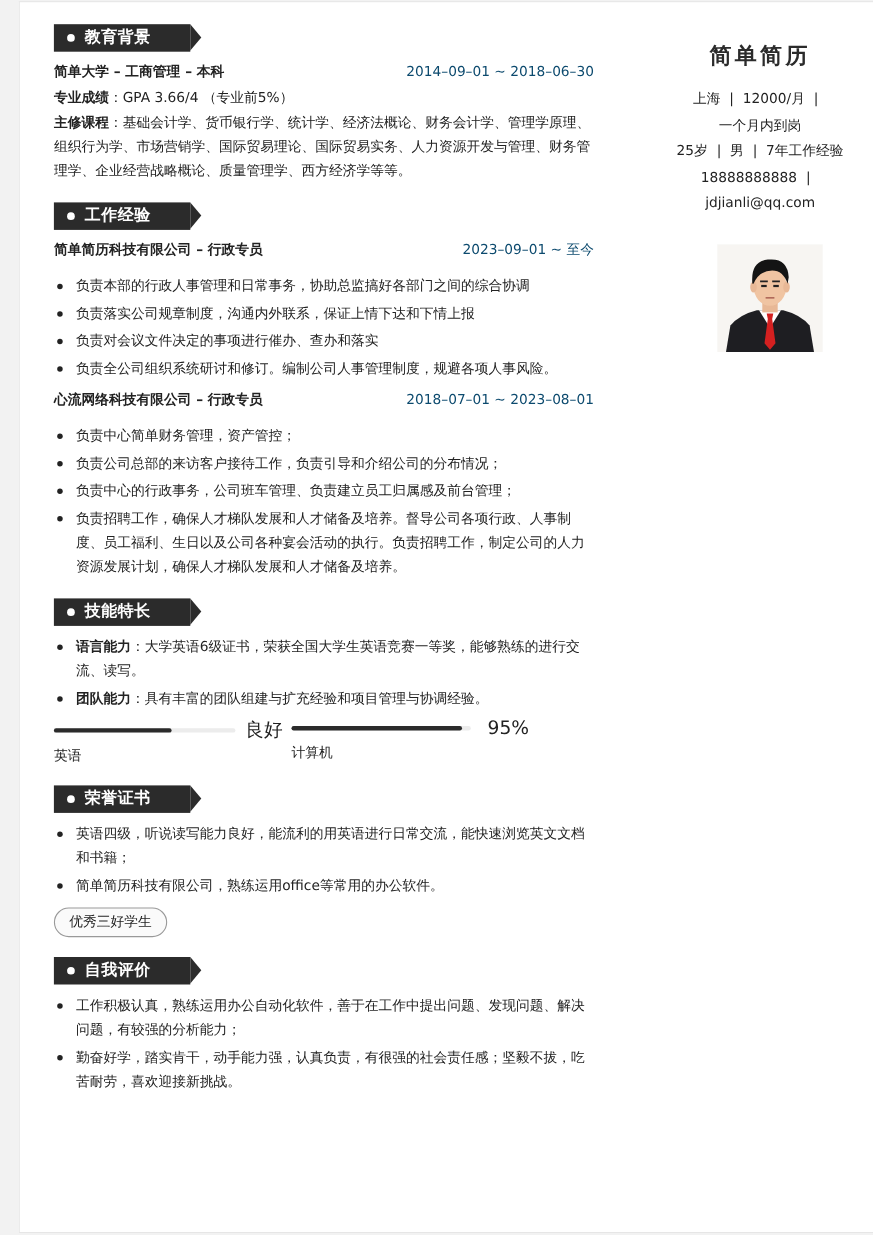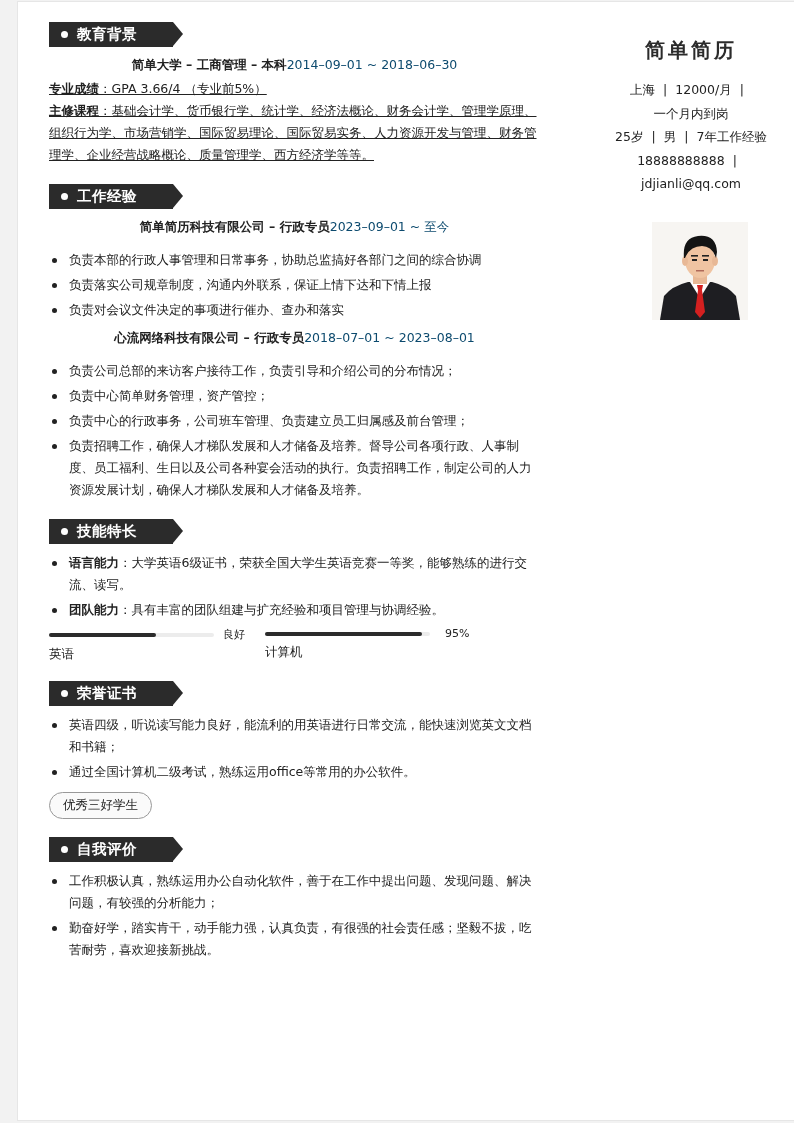--- a/index.html
+++ b/index.html
@@ -19,38 +19,38 @@
   }
   .sec-head::after {
     content: ""; position: absolute; right: -10px; top: 0;
     border-top: 12.5px solid transparent; border-bottom: 12.5px solid transparent;
     border-left: 10px solid #2b2b2b;
   }
   .sec-head .dot {
     position: absolute; left: 12px; top: 9px; width: 7px; height: 7px; border-radius: 50%; background: #fff;
   }
   .section { margin-bottom: 18px; }
-  .row-head { display: flex; justify-content: center; margin-top: 9px; font-size: 12.5px; line-height: 18px; }
+  .row-head { display: flex; justify-content: space-between; margin-top: 9px; font-size: 12.5px; line-height: 18px; }
   .row-head .t { font-weight: bold; }
   .row-head .d { color: #0c4a6e; }
-  .para { font-size: 12.5px; line-height: 22px; margin-top: 4px; text-decoration: underline; }
+  .para { font-size: 12.5px; line-height: 22px; margin-top: 4px; }
   .para b { font-weight: bold; }
   ul.bullets { list-style: none; margin-top: 13px; }
   ul.bullets li { position: relative; padding-left: 20px; font-size: 12.5px; line-height: 22px; margin-bottom: 3px; }
   ul.bullets li::before {
     content: ""; position: absolute; left: 3px; top: 9px; width: 5px; height: 5px; border-radius: 50%; background: #222;
   }
   ul.bullets li b { font-weight: bold; }
 
   .bars { display: flex; margin-top: 6px; }
   .bar-item { width: 216px; }
   .bar-line { display: flex; align-items: center; }
   .bar-track { width: 165px; height: 4px; background: #ececec; border-radius: 2px; position: relative; }
   .bar-fill { position: absolute; left: 0; top: 0; height: 4px; background: #2b2b2b; border-radius: 2px; }
-  .bar-val { margin-left: 9px; font-size: 11px; }
+  .bar-val { margin-left: 9px; font-size: 17px; }
   .bar-label { font-size: 12.5px; margin-top: 4px; }
 
   .tag {
     display: inline-block; border: 1px solid #999; border-radius: 14px; padding: 4px 13px;
     font-size: 12.5px; margin-top: 6px; background: #fafafa;
   }
 
   .name { font-size: 20px; font-weight: bold; letter-spacing: 3px; color: #2b2b2b; line-height: 40px; margin-bottom: 8px; }
   .info-line { font-size: 12.5px; line-height: 23.5px; color: #222; }
   .sep { display: inline-block; margin: 0 8px; color: #222; }
@@ -89,30 +89,31 @@
       </div>
       <div>
         <div class="row-head">
           <span class="t">简单简历科技有限公司 – 行政专员</span>
           <span class="d">2023–09–01 ~ 至今</span>
         </div>
         <ul class="bullets">
           <li>负责本部的行政人事管理和日常事务，协助总监搞好各部门之间的综合协调</li>
           <li>负责落实公司规章制度，沟通内外联系，保证上情下达和下情上报</li>
           <li>负责对会议文件决定的事项进行催办、查办和落实</li>
+          <li>负责全公司组织系统研讨和修订。编制公司人事管理制度，规避各项人事风险。</li>
         </ul>
       </div>
       <div>
         <div class="row-head" style="margin-top:8px">
           <span class="t">心流网络科技有限公司 – 行政专员</span>
           <span class="d">2018–07–01 ~ 2023–08–01</span>
         </div>
         <ul class="bullets">
+          <li>负责中心简单财务管理，资产管控；</li>
           <li>负责公司总部的来访客户接待工作，负责引导和介绍公司的分布情况；</li>
-          <li>负责中心简单财务管理，资产管控；</li>
           <li>负责中心的行政事务，公司班车管理、负责建立员工归属感及前台管理；</li>
           <li>负责招聘工作，确保人才梯队发展和人才储备及培养。督导公司各项行政、人事制度、员工福利、生日以及公司各种宴会活动的执行。负责招聘工作，制定公司的人力资源发展计划，确保人才梯队发展和人才储备及培养。</li>
         </ul>
       </div>
     </div>
 
     <div class="section">
       <div class="sec-head">
         <span class="dot"></span>
         <span>技能特长</span>
@@ -143,21 +144,21 @@
       </div>
     </div>
 
     <div class="section">
       <div class="sec-head">
         <span class="dot"></span>
         <span>荣誉证书</span>
       </div>
       <ul class="bullets" style="margin-top:8px">
         <li>英语四级，听说读写能力良好，能流利的用英语进行日常交流，能快速浏览英文文档和书籍；</li>
-        <li>通过全国计算机二级考试，熟练运用office等常用的办公软件。</li>
+        <li>简单简历科技有限公司，熟练运用office等常用的办公软件。</li>
       </ul>
       <span class="tag">优秀三好学生</span>
     </div>
 
     <div class="section">
       <div class="sec-head">
         <span class="dot"></span>
         <span>自我评价</span>
       </div>
       <ul class="bullets" style="margin-top:8px">

